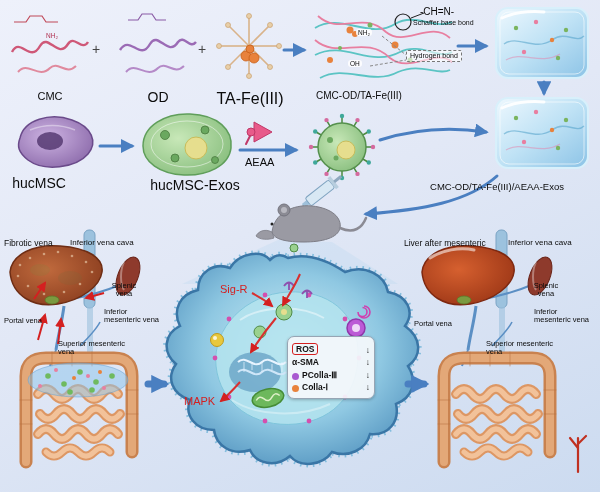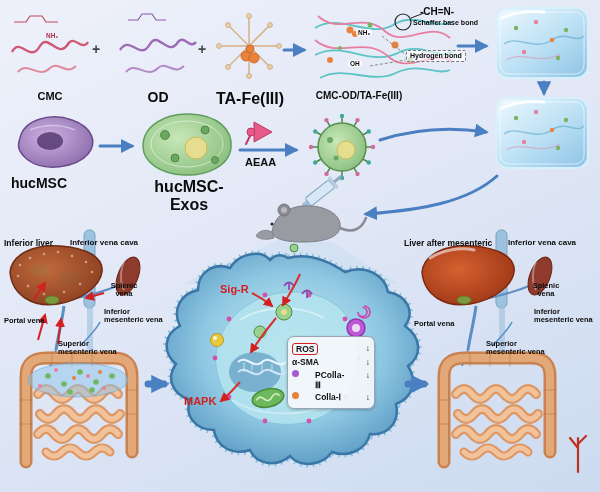--- a/index.html
+++ b/index.html
@@ -1,27 +1,27 @@
 <!DOCTYPE html>
 <html><head>
 <meta charset="utf-8">
 <style>
   html,body{margin:0;padding:0;background:#eee;}
   .canvas{position:relative;width:600px;height:492px;overflow:hidden;
     background:linear-gradient(155deg,#eef1fb 0%,#e2e8f6 45%,#ccdbf0 100%);
     font-family:"Liberation Sans",sans-serif;}
   .art{position:absolute;left:0;top:0;width:600px;height:492px;}
-  .lbl{position:absolute;font-weight:700;color:#0b0b0b;line-height:1.12;}
+  .lbl{position:absolute;font-weight:400;color:#0b0b0b;line-height:1.12;}
   .ctr{text-align:center;}
   .pill{background:rgba(255,255,255,.85);border-radius:3px;padding:0 2px;}
   .dashbox{border:1px dashed #777;background:rgba(255,255,255,.6);padding:1px 3px;border-radius:2px;}
   .red{color:#d42020;}
   .mbox{position:absolute;left:287px;top:336px;width:78px;background:rgba(244,248,251,.93);
     border:1px solid #97a5b4;border-radius:7px;padding:3px 4px;box-shadow:0 1px 3px rgba(0,0,0,.25);}
-  .mrow{display:flex;align-items:flex-start;gap:16px;font-size:8.5px;font-weight:700;margin:2.5px 0;color:#111;}
+  .mrow{display:flex;align-items:flex-end;gap:3px;font-size:8.5px;font-weight:700;margin:2.5px 0;color:#111;}
   .mrow .dot{width:7px;height:7px;border-radius:50%;flex:0 0 auto;}
   .rospill{border:1.4px solid #d42020;border-radius:3px;padding:0 3px;}
   .darr{margin-left:auto;font-weight:700;}
 </style>
 </head>
 <body>
 
 <div class="canvas">
 
 <svg class="art" viewBox="0 0 600 492">
@@ -419,24 +419,25 @@
 <div class="lbl ctr" style="left:210px;top:90px;width:80px;font-size:16px">TA-Fe(III)</div>
 <div class="lbl ctr" style="left:300px;top:90px;width:118px;font-size:10px">CMC-OD/TA-Fe(III)</div>
 <div class="lbl" style="left:420px;top:6px;font-size:10px">-CH=N-</div>
 <div class="lbl" style="left:413px;top:19px;font-size:7px">Schaffer base bond</div>
 <div class="lbl dashbox" style="left:406px;top:50px;font-size:7px">Hydrogen bond</div>
 <div class="lbl pill" style="left:356px;top:29px;font-size:6.5px">NH₂</div>
 <div class="lbl pill" style="left:348px;top:60px;font-size:6.5px">OH</div>
 <div class="lbl" style="left:46px;top:32px;font-size:6.5px;color:#b03050">NH₂</div>
 
 <div class="lbl ctr" style="left:4px;top:176px;width:70px;font-size:14px">hucMSC</div>
-<div class="lbl ctr" style="left:144px;top:178px;width:90px;font-size:16px">hucMSC-Exos</div>
+<div class="lbl ctr" style="left:150px;top:178px;width:90px;font-size:14px">hucMSC-Exos</div>
 <div class="lbl" style="left:245px;top:156px;font-size:11px">AEAA</div>
-
-<div class="lbl" style="left:4px;top:239px;font-size:8.5px">Inferior liver</div>
+<div class="lbl ctr" style="left:398px;top:182px;width:198px;font-size:9.5px">CMC-OD/TA-Fe(III)/AEAA-Exos</div>
+
+<div class="lbl" style="left:4px;top:239px;font-size:8.5px">Fibrotic vena</div>
 <div class="lbl" style="left:70px;top:239px;width:82px;font-size:8px">Inferior vena cava</div>
 <div class="lbl ctr" style="left:106px;top:282px;width:36px;font-size:7.5px">Splenic vena</div>
 <div class="lbl" style="left:104px;top:308px;width:62px;font-size:7.5px">Inferior mesenteric vena</div>
 <div class="lbl" style="left:4px;top:317px;font-size:7.5px">Portal vena</div>
 <div class="lbl" style="left:58px;top:340px;width:70px;font-size:7.5px">Superior mesenteric vena</div>
 
 <div class="lbl" style="left:404px;top:239px;font-size:8.5px">Liver after mesenteric</div>
 <div class="lbl" style="left:508px;top:239px;width:82px;font-size:8px">Inferior vena cava</div>
 <div class="lbl ctr" style="left:528px;top:282px;width:36px;font-size:7.5px">Splenic vena</div>
 <div class="lbl" style="left:534px;top:308px;width:60px;font-size:7.5px">Inferior mesenteric vena</div>

